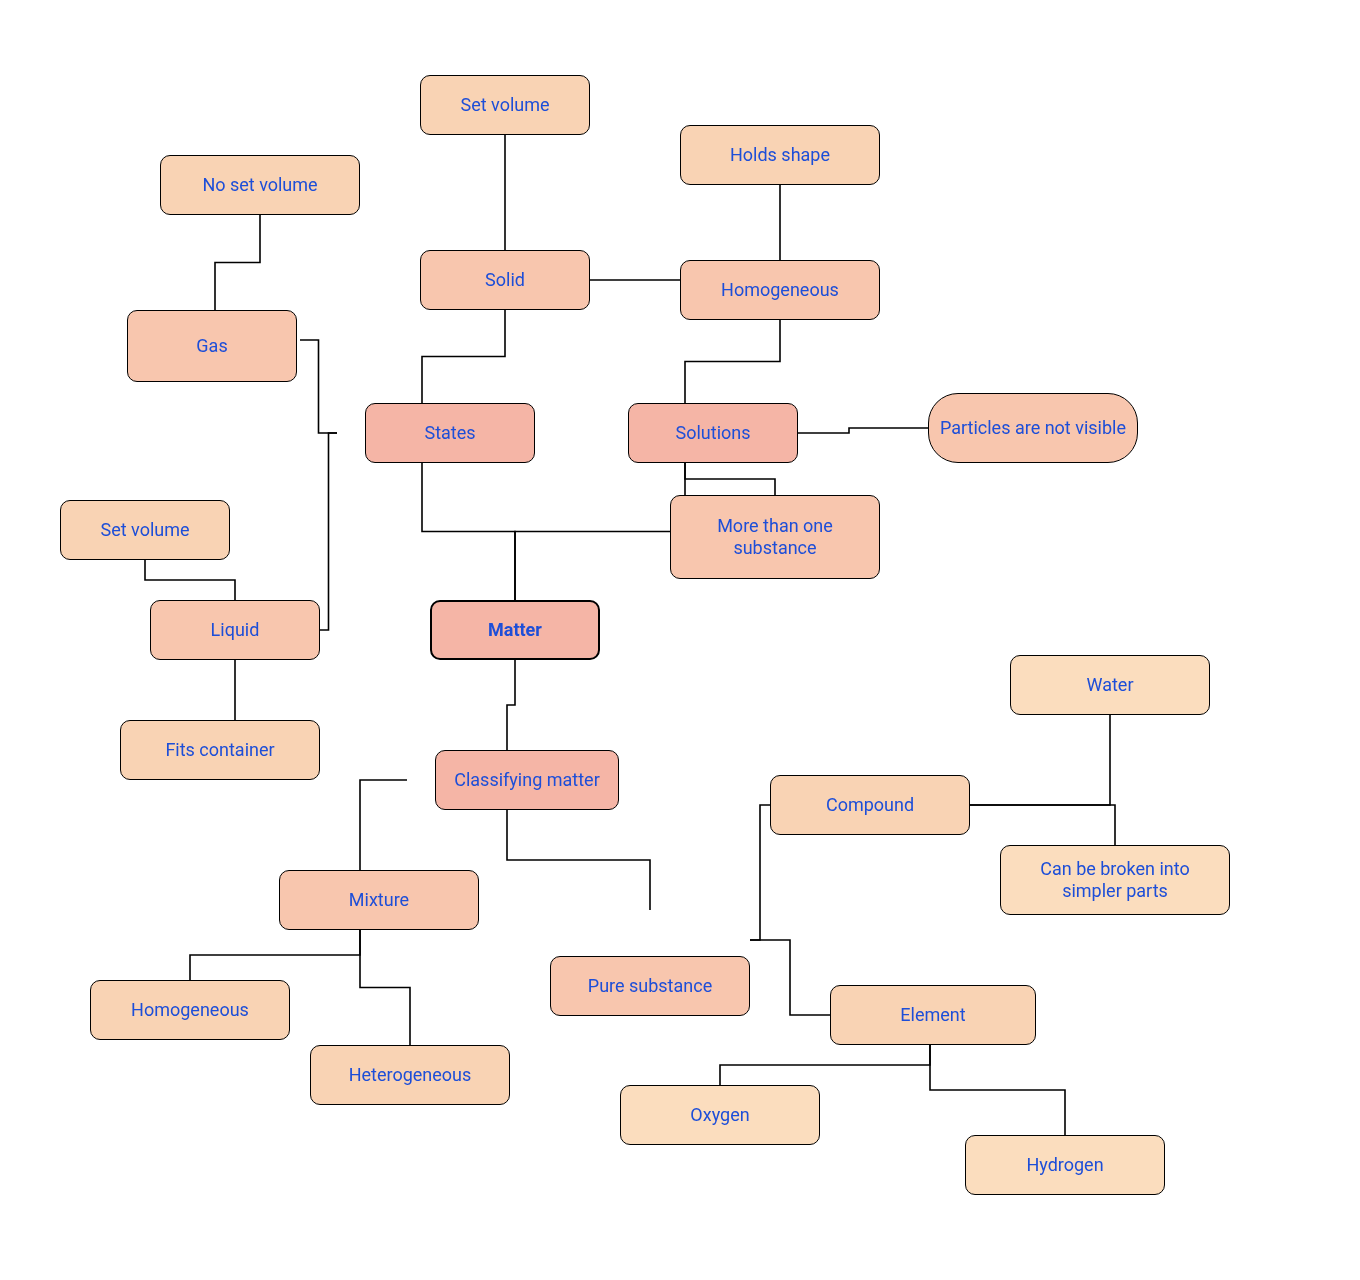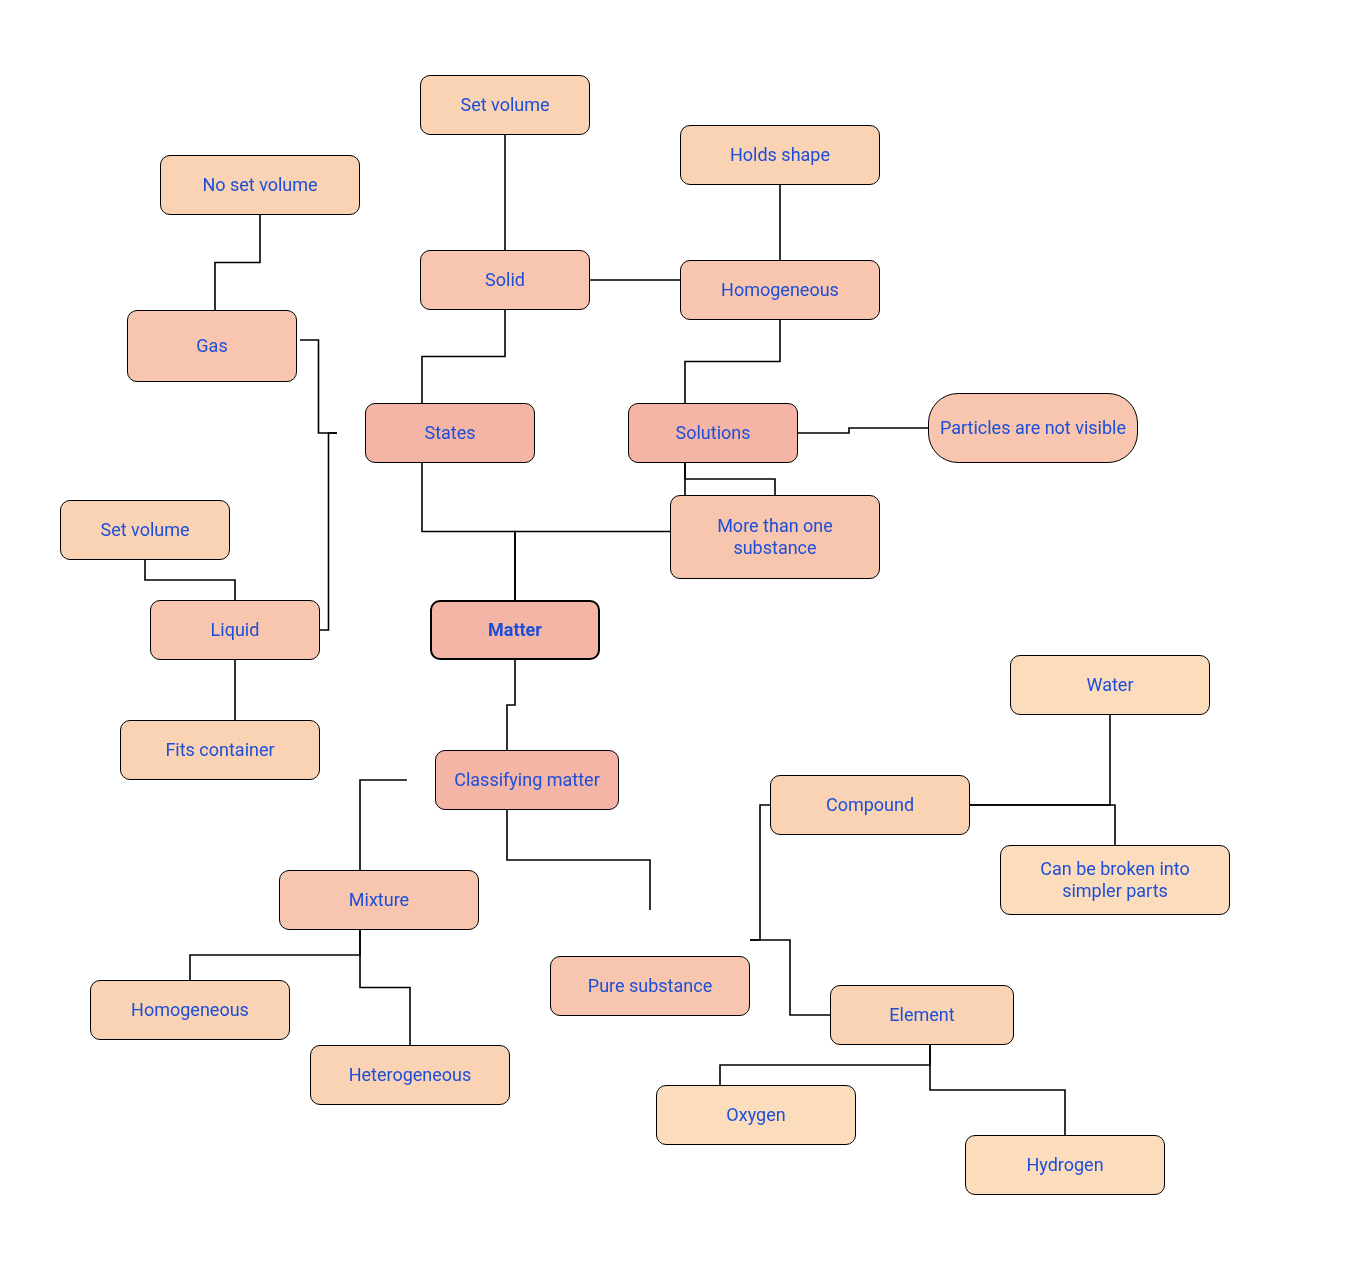--- a/index.html
+++ b/index.html
@@ -56,20 +56,20 @@
       <div class="node d2" style="left: 260px; top: 870px; width: 200px; height: 60px; margin-left: 19px;">Mixture</div>
       <div class="node d2" style="left: 550px; top: 910px; width: 200px; height: 60px; margin-top: 46px;">Pure substance</div>
       <div class="node d3" style="left: 420px; top: 75px; width: 170px; height: 60px;">Set volume</div>
       <div class="node d3" style="left: 680px; top: 125px; width: 200px; height: 60px;">Holds shape</div>
       <div class="node d3" style="left: 160px; top: 155px; width: 200px; height: 60px;">No set volume</div>
       <div class="node d3" style="left: 60px; top: 500px; width: 170px; height: 60px;">Set volume</div>
       <div class="node d3" style="left: 120px; top: 720px; width: 200px; height: 60px;">Fits container</div>
       <div class="node d3" style="left: 90px; top: 980px; width: 200px; height: 60px;">Homogeneous</div>
       <div class="node d3" style="left: 310px; top: 1045px; width: 200px; height: 60px;">Heterogeneous</div>
       <div class="node d3" style="left: 770px; top: 775px; width: 200px; height: 60px;">Compound</div>
-      <div class="node d3" style="left: 830px; top: 985px; width: 184px; height: 60px;">Element</div>
+      <div class="node d3" style="left: 830px; top: 985px; width: 206px; height: 60px;">Element</div>
       <div class="node d4" style="left: 1010px; top: 655px; width: 200px; height: 60px;">Water</div>
       <div class="node d4" style="left: 1000px; top: 845px; width: 230px; height: 70px;">Can be broken into simpler parts</div>
-      <div class="node d4" style="left: 620px; top: 1085px; width: 200px; height: 60px; margin-left: 36px;">Oxygen</div>
+      <div class="node d4" style="left: 620px; top: 1085px; width: 200px; height: 60px;">Oxygen</div>
       <div class="node d4" style="left: 965px; top: 1135px; width: 200px; height: 60px;">Hydrogen</div>
     </div>
 
 </div>
 
 </body></html>

